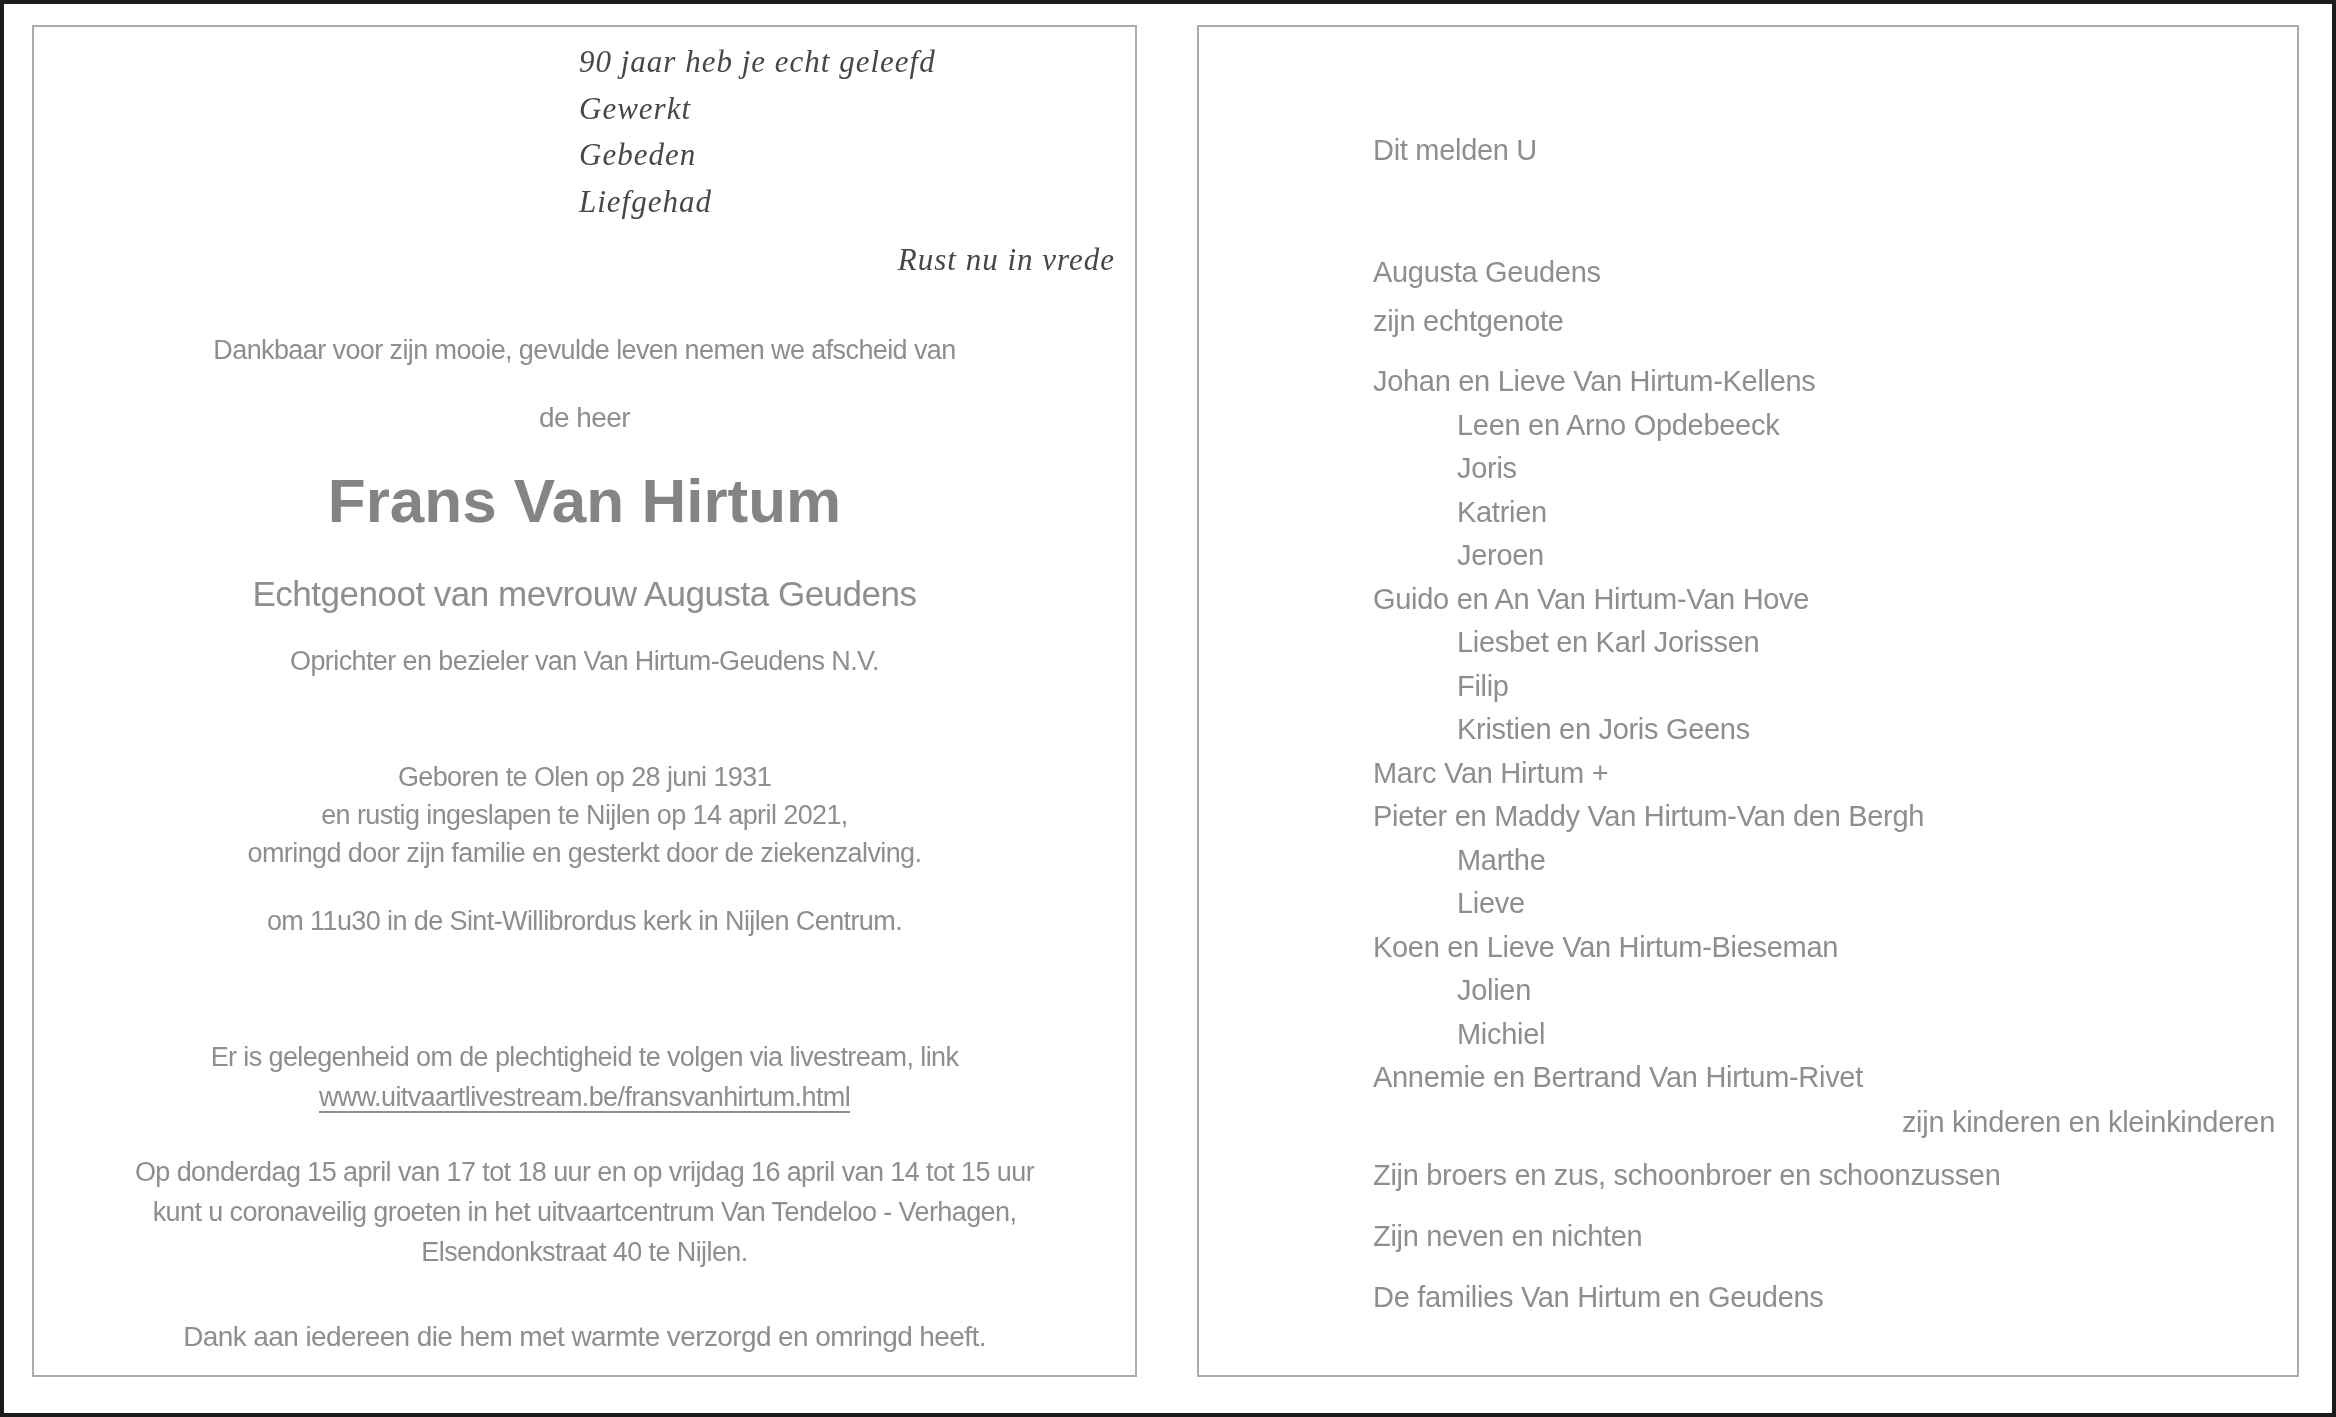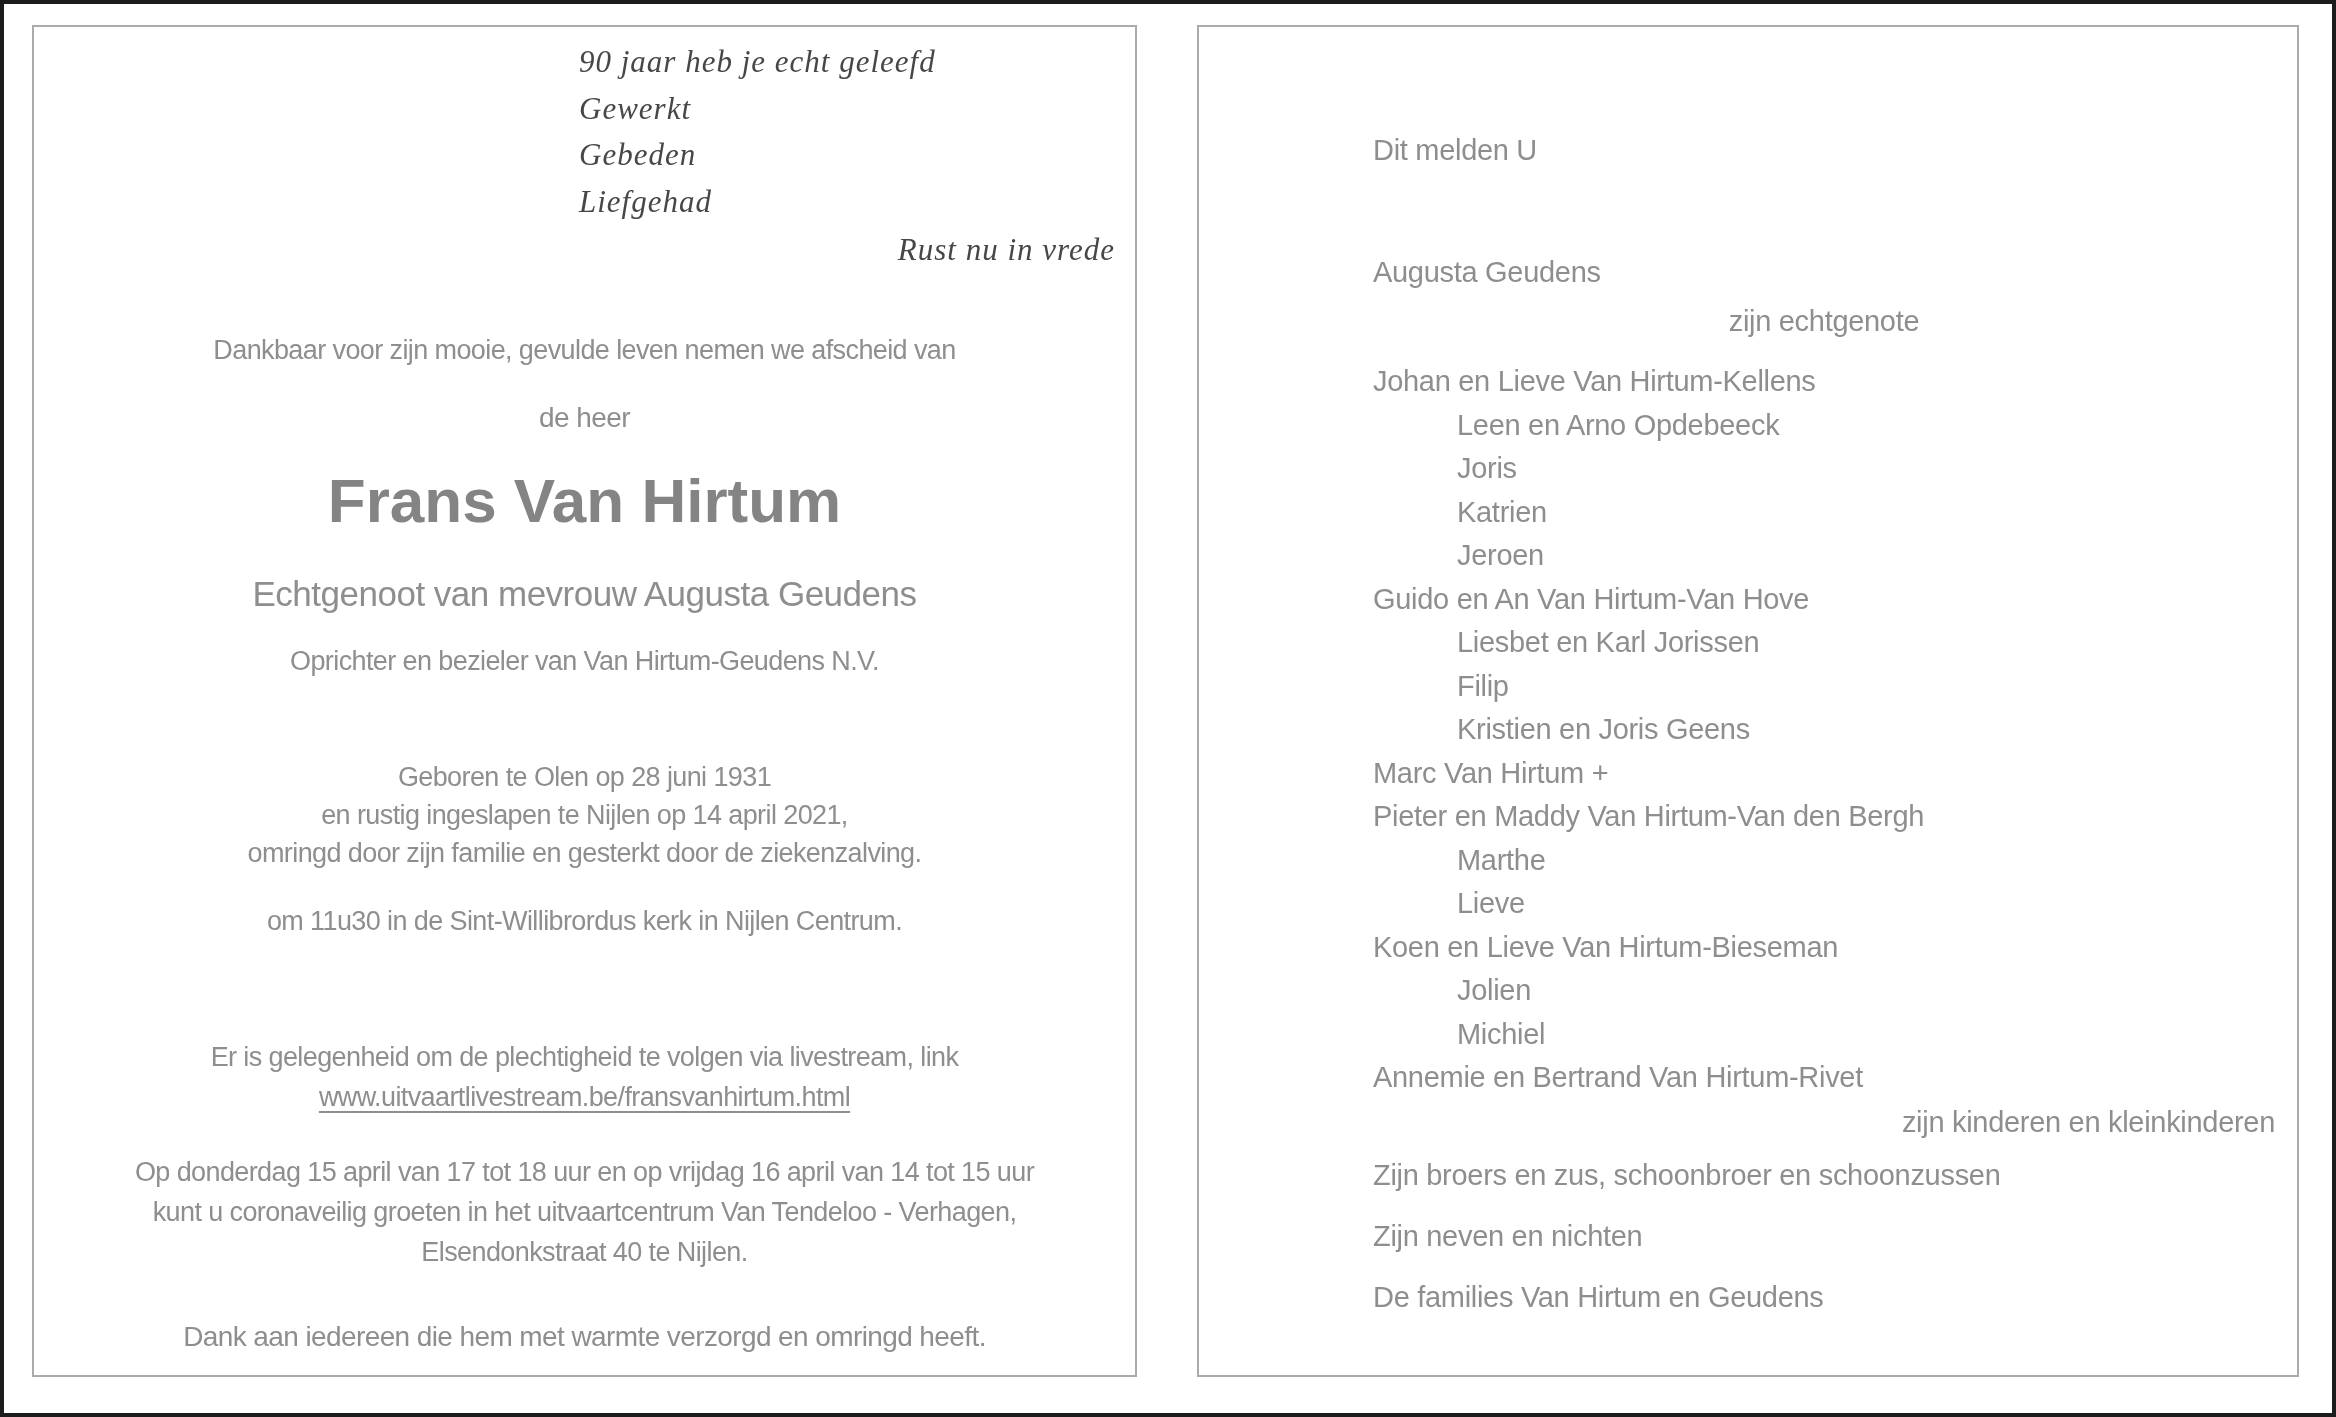--- a/index.html
+++ b/index.html
@@ -27,21 +27,21 @@
   .verse {
     position: absolute;
     left: 545px; right: 20px; top: 12px;
     font-family: "Liberation Serif", serif;
     font-style: italic;
     font-size: 31px;
     line-height: 46.5px;
     letter-spacing: 1px;
     color: #474747;
   }
-  .verse-closing { text-align: right; margin-top: 2px; }
+  .verse-closing { text-align: right; margin-top: 12px; }
 
   .c-block {
     position: absolute;
     left: 10px; right: 10px;
     text-align: center;
     color: #8e8e8e;
     font-size: 27px;
     line-height: 40px;
     letter-spacing: -0.6px;
     white-space: nowrap;
@@ -68,21 +68,21 @@
     left: 130px; right: 22px;
     color: #8e8e8e;
     font-size: 29px;
     line-height: 40px;
     letter-spacing: -0.3px;
     white-space: nowrap;
     margin-left: 44px;
   }
   .announce     { top: 103px; }
   .spouse-name  { top: 225px; }
-  .spouse-role  { top: 274px; text-align: center; }
+  .spouse-role  { top: 274px; text-align: left; }
   .family-list  { top: 333px; line-height: 43.5px; }
   .family-list .indent { padding-left: 84px; }
   .children-role  { top: 1075px; text-align: right; }
   .relatives-1    { top: 1128px; }
   .relatives-2    { top: 1189px; }
   .relatives-3    { top: 1250px; }
 </style>
 </head>
 <body>
 

